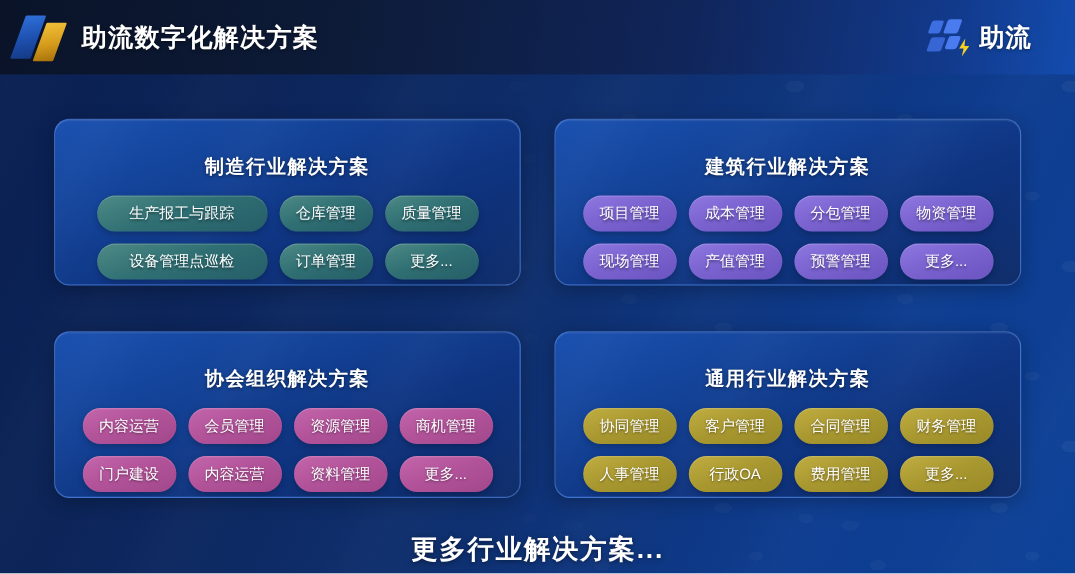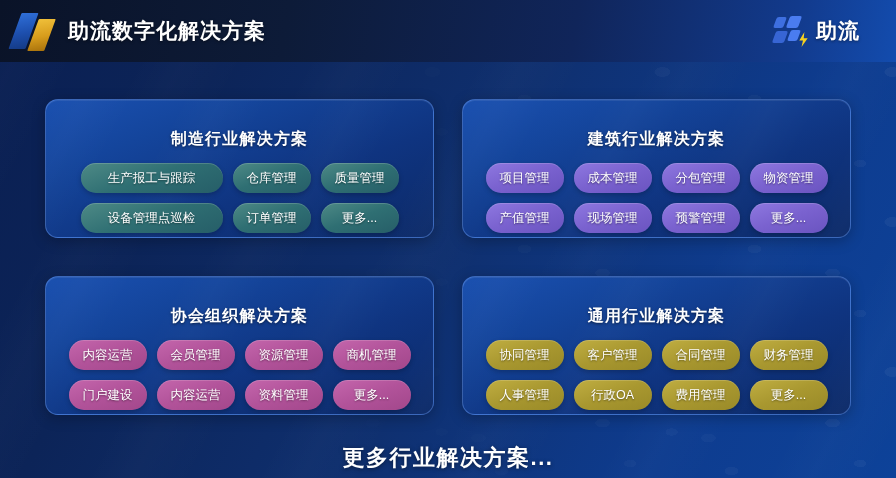--- a/index.html
+++ b/index.html
@@ -279,22 +279,22 @@
       </div>
     </div>
 
     <div class="card theme-purple">
       <div class="card-title">建筑行业解决方案</div>
       <div class="pills">
         <div class="pill">项目管理</div>
         <div class="pill">成本管理</div>
         <div class="pill">分包管理</div>
         <div class="pill">物资管理</div>
+        <div class="pill">现场管理</div>
         <div class="pill">产值管理</div>
-        <div class="pill">现场管理</div>
         <div class="pill">预警管理</div>
         <div class="pill">更多...</div>
       </div>
     </div>
 
     <div class="card theme-pink">
       <div class="card-title">协会组织解决方案</div>
       <div class="pills">
         <div class="pill">内容运营</div>
         <div class="pill">会员管理</div>

